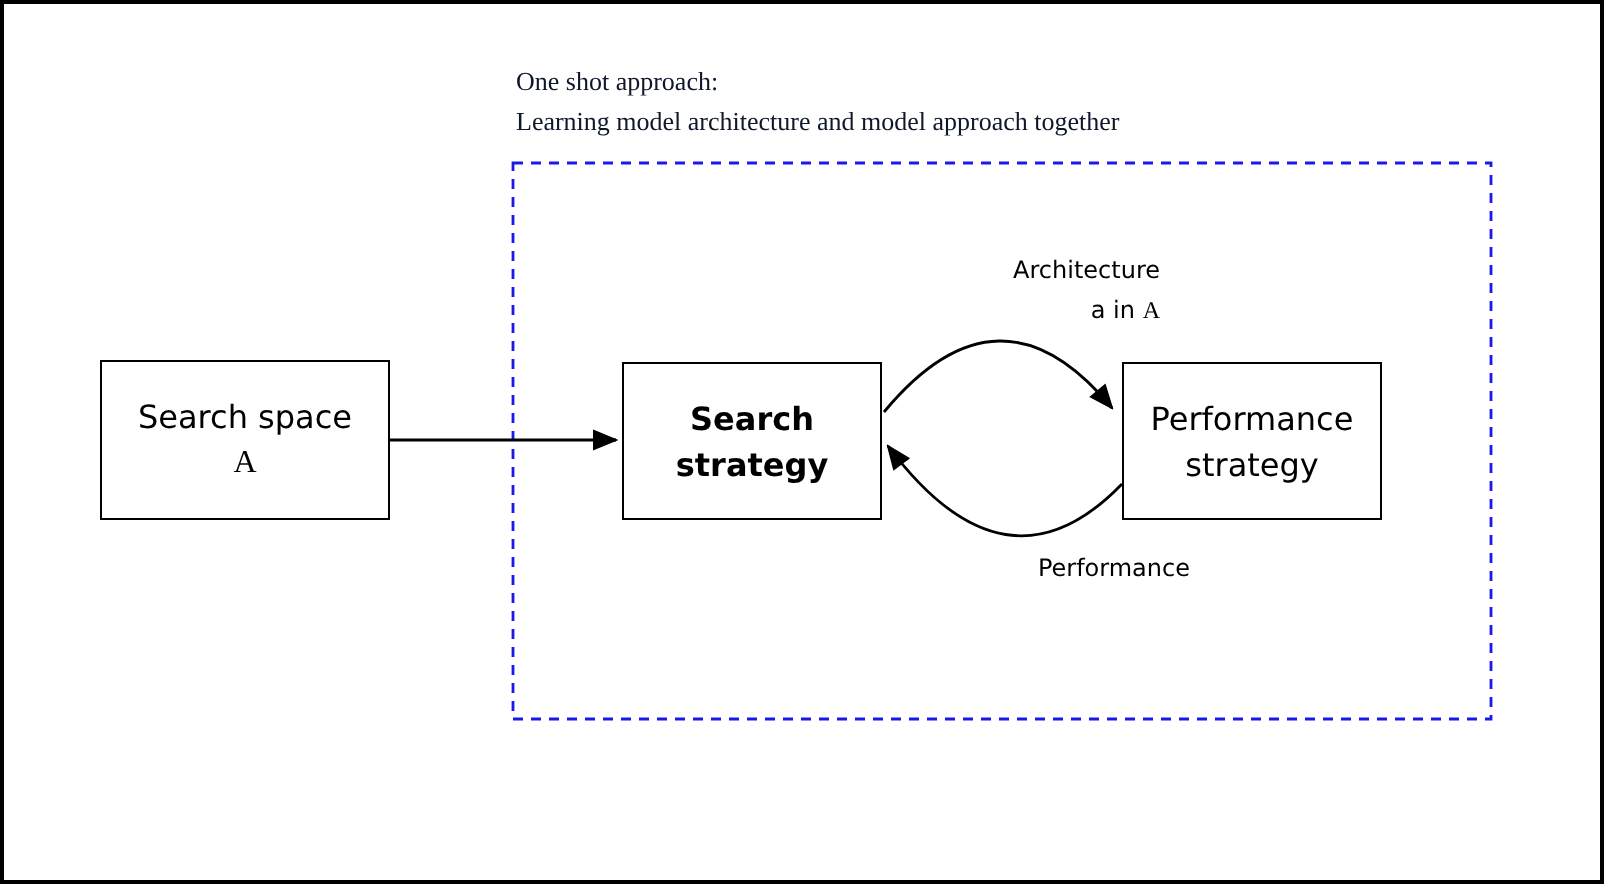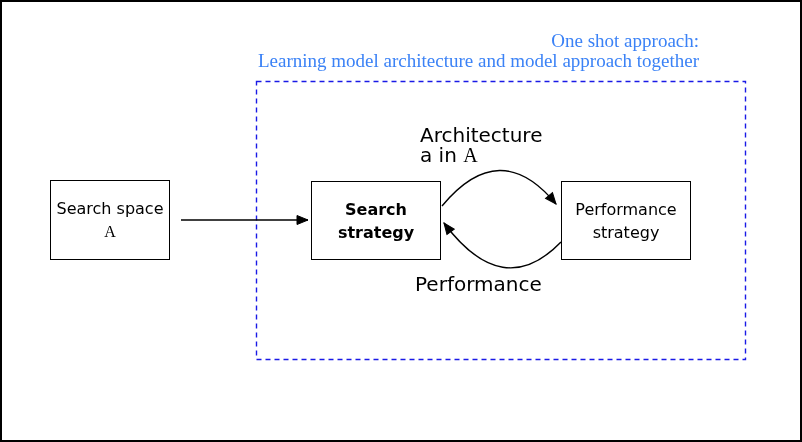--- a/index.html
+++ b/index.html
@@ -20,52 +20,51 @@
     inset: 0;
     border: 2px solid #000000;
     pointer-events: none;
     box-sizing: border-box;
   }
   .diagram-title {
     position: absolute;
     left: 258px;
     top: 31px;
     font-family: "Liberation Serif", "DejaVu Serif", serif;
-    font-size: 19px;
+    font-size: 13px;
     line-height: 20px;
-    color: #3b82f6;
+    color: #0f172a;
     white-space: nowrap;
-    text-align: right;
   }
   .connector-layer {
     position: absolute;
     left: 0;
     top: 0;
   }
   .node {
     position: absolute;
     background: #ffffff;
     border: 1.4px solid #000000;
     box-sizing: border-box;
     display: flex;
     flex-direction: column;
     align-items: center;
     justify-content: center;
     text-align: center;
     font-size: 16px;
     line-height: 23px;
     color: #000000;
   }
-  .node-search-space   { left: 50px;  top: 180px; width: 120px; height: 80px; }
+  .node-search-space   { left: 50px;  top: 180px; width: 145px; height: 80px; }
   .node-search-strategy{ left: 311px; top: 181px; width: 130px; height: 79px; font-weight: bold; }
   .node-perf-est       { left: 561px; top: 181px; width: 130px; height: 79px; }
   .edge-label {
     position: absolute;
-    text-align: left;
-    font-size: 20px;
+    text-align: right;
+    font-size: 12px;
     line-height: 20px;
     color: #000000;
   }
   .edge-label-architecture { left: 420px; top: 125px; width: 160px; }
   .edge-label-performance  { left: 415px; top: 274px; width: 180px; }
   .serif-sym {
     font-family: "Liberation Serif", "DejaVu Serif", serif;
   }
 </style>
 </head>

